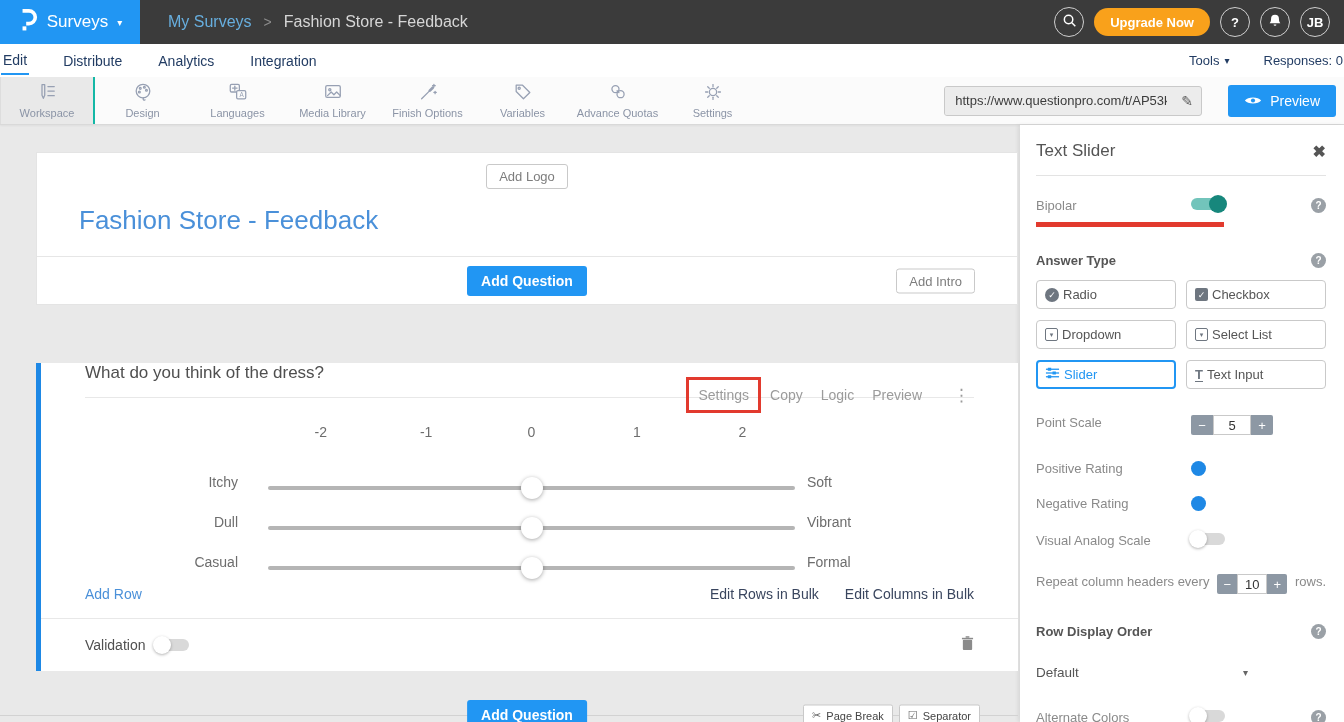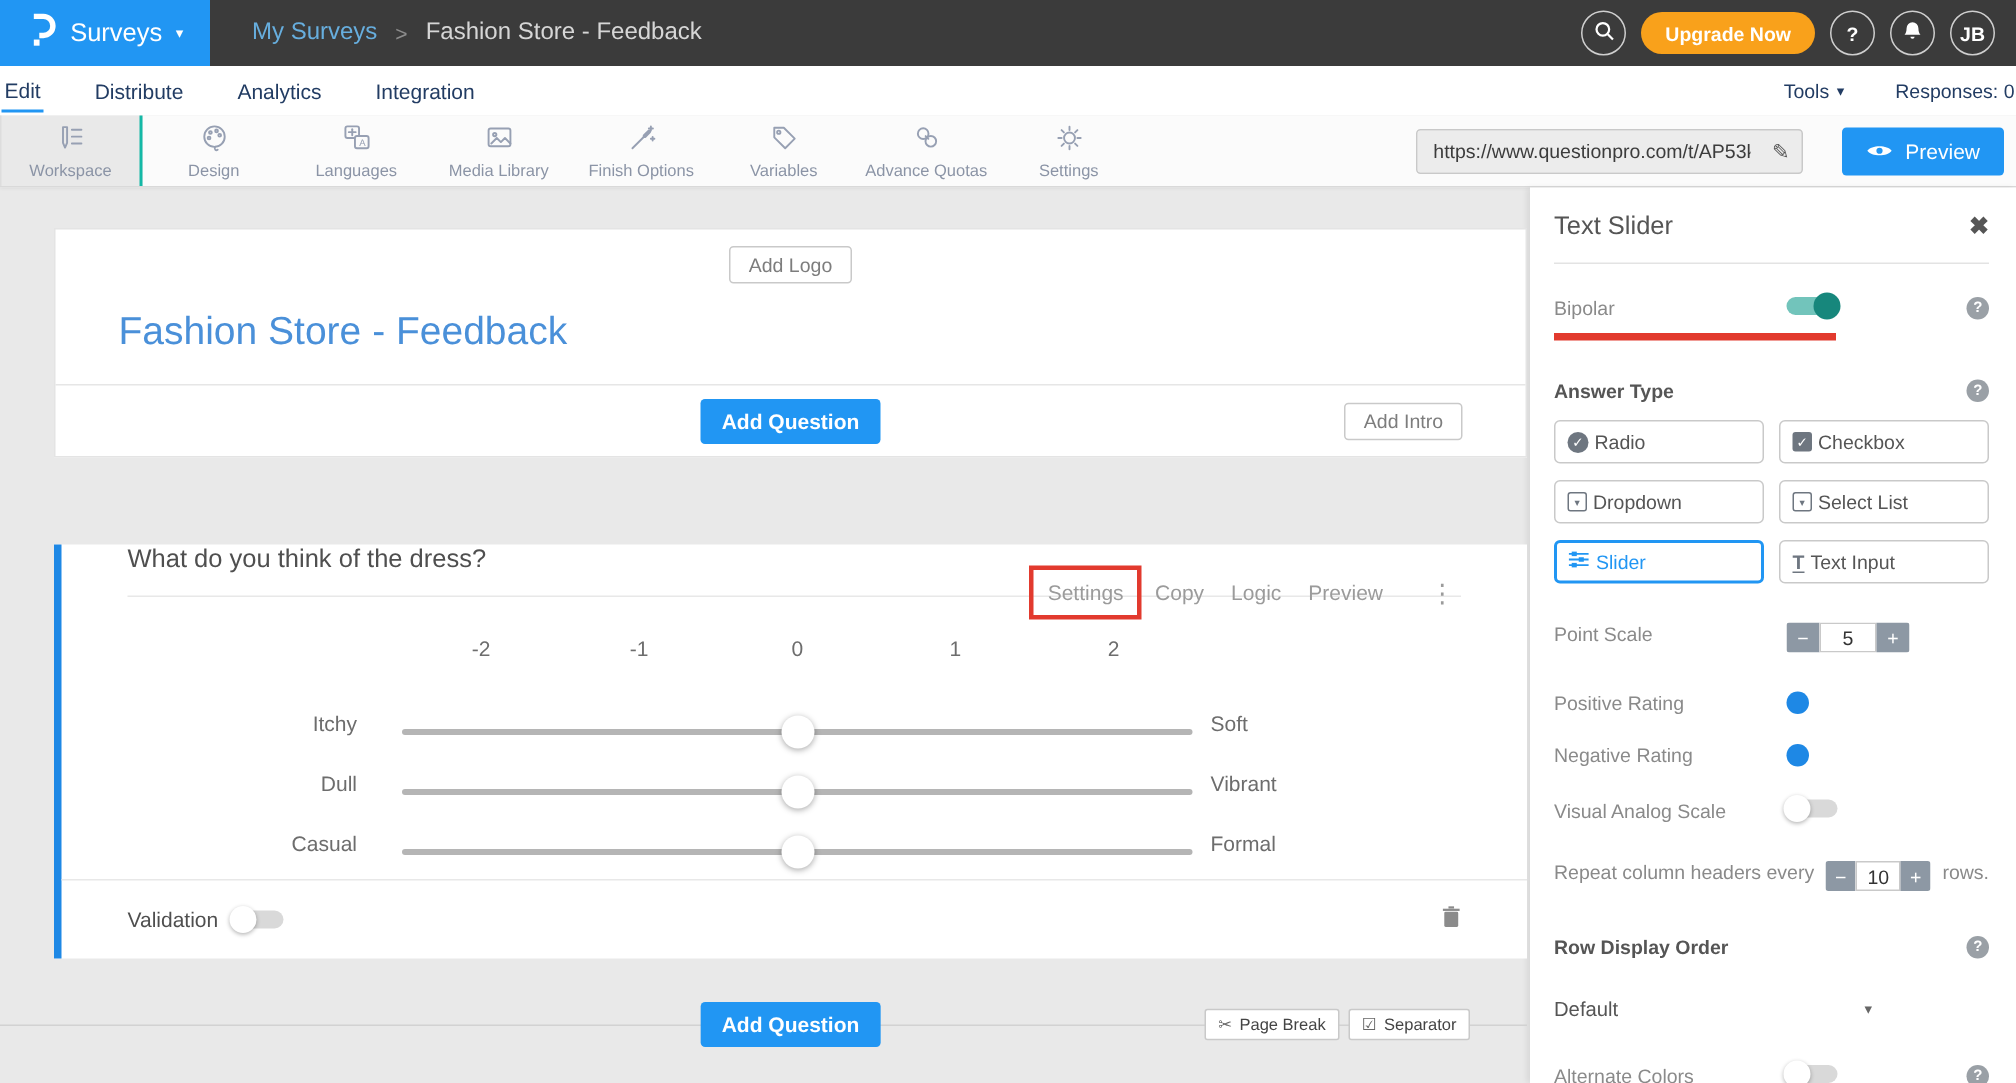--- a/index.html
+++ b/index.html
@@ -332,20 +332,25 @@
           <div class="slider-row">
             <span class="s-left">Casual</span>
             <div class="s-track-wrap">
                 <div class="s-rail"></div>
                 <div class="s-thumb"></div>
               </div>
             <span class="s-right">Formal</span>
           </div>
         </div>
 
+        <div class="q-links">
+          <span class="add-row">Add Row</span>
+          <span class="bulk-link bulk-first">Edit Rows in Bulk</span>
+          <span class="bulk-link">Edit Columns in Bulk</span>
+        </div>
 
         <div class="q-divider"></div>
 
         <div class="validation-row">
           <span class="label">Validation</span>
           <span class="toggle off">
               <span class="knob"></span>
             </span>
           <span class="trash">
             <svg width="13" height="16" viewBox="0 0 14 16">

